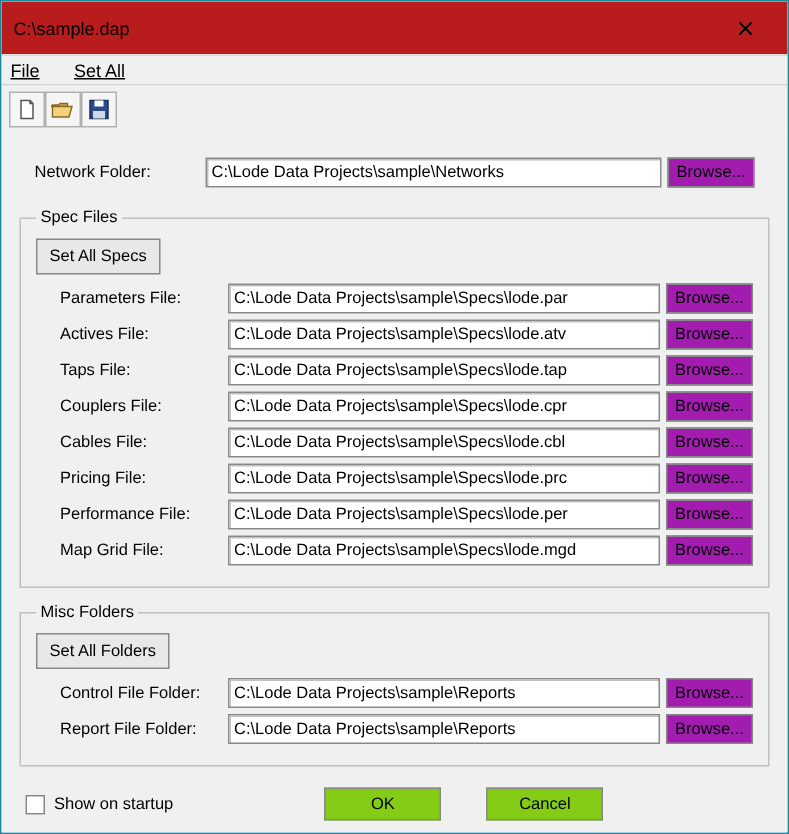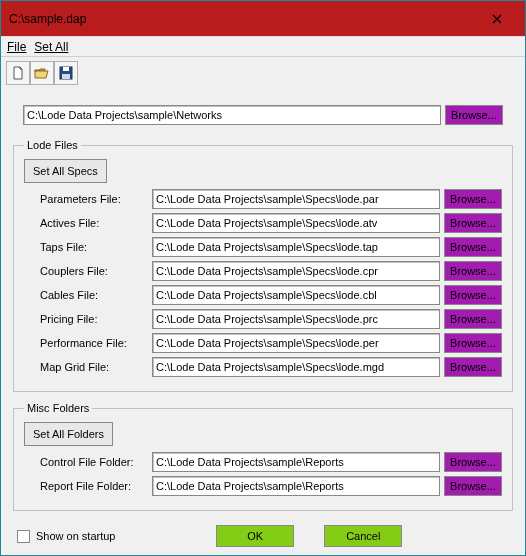--- a/index.html
+++ b/index.html
@@ -22,21 +22,21 @@
   border-bottom: 1px solid #e0e0e0;
 }
 .titlebar-title { flex: 1; font-size: 12px; }
 .close-btn { width: 40px; height: 24px; display: flex; align-items: center; justify-content: center; cursor: pointer; }
 .close-btn svg { width: 10px; height: 10px; }
 .menubar {
   height: 20px;
   display: flex;
   align-items: center;
   padding: 0 6px;
-  gap: 8px;
+  gap: 23px;
   background: #f0f0f0;
   border-bottom: 1px solid #d0d0d0;
 }
 .menu-item { text-decoration: underline; cursor: pointer; font-size: 12px; }
 .toolbar {
   height: 32px;
   background: #f0f0f0;
   display: flex;
   align-items: center;
   padding: 3px 5px;
@@ -152,26 +152,27 @@
         <rect x="1" y="1" width="12" height="12" fill="#2a4a8a" stroke="#16305a"></rect>
         <rect x="4" y="1" width="6" height="4" fill="#fff"></rect>
         <rect x="3" y="8" width="8" height="5" fill="#cfd8e8"></rect>
       </svg>
   </div>
 </div>
 
 <div class="content">
 
   <div class="row net-row">
+    <span class="row-label">Network Folder:</span>
     <input class="text-input" value="C:\Lode Data Projects\sample\Networks" style="">
     <button class="browse-btn">Browse...</button>
   </div>
 
   <fieldset>
-    <legend>Lode Files</legend>
+    <legend>Spec Files</legend>
     <button class="set-all-btn">Set All Specs</button>
     <div class="spec-rows" id="spec-rows">
         <div class="row">
           <span class="row-label">Parameters File:</span>
           <input class="text-input" value="C:\Lode Data Projects\sample\Specs\lode.par" style="">
           <button class="browse-btn">Browse...</button>
         </div>
         <div class="row">
           <span class="row-label">Actives File:</span>
           <input class="text-input" value="C:\Lode Data Projects\sample\Specs\lode.atv" style="">

